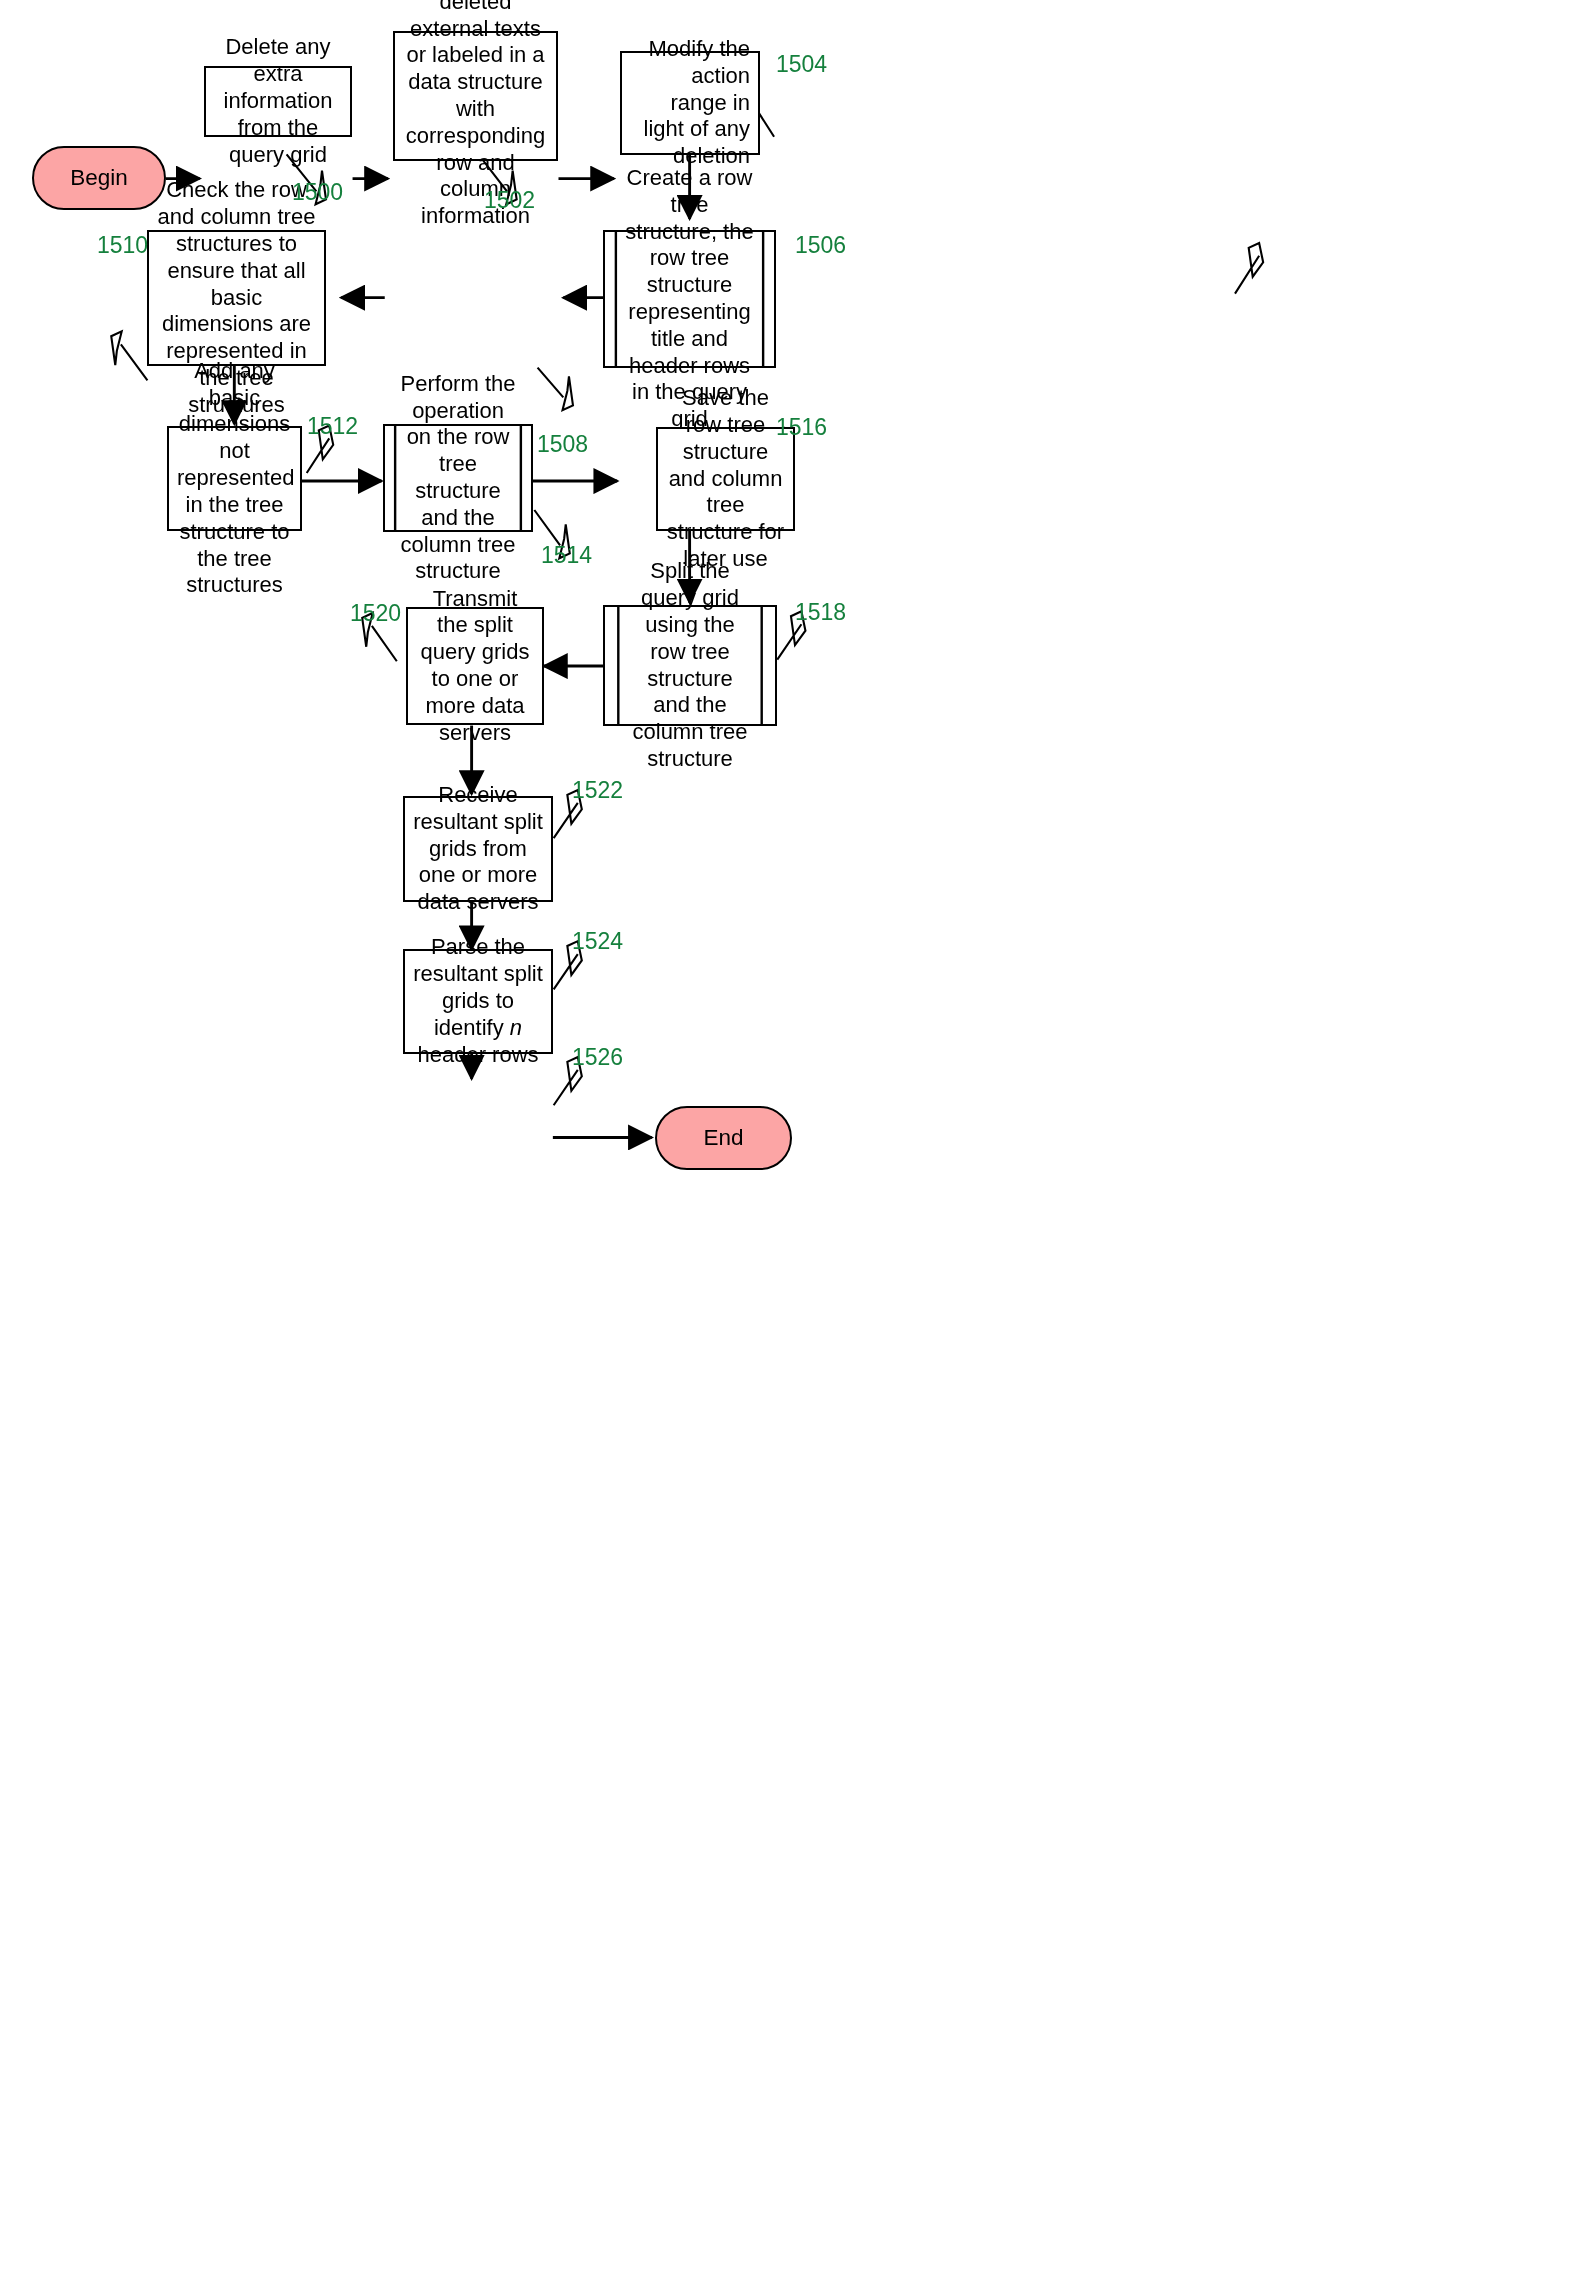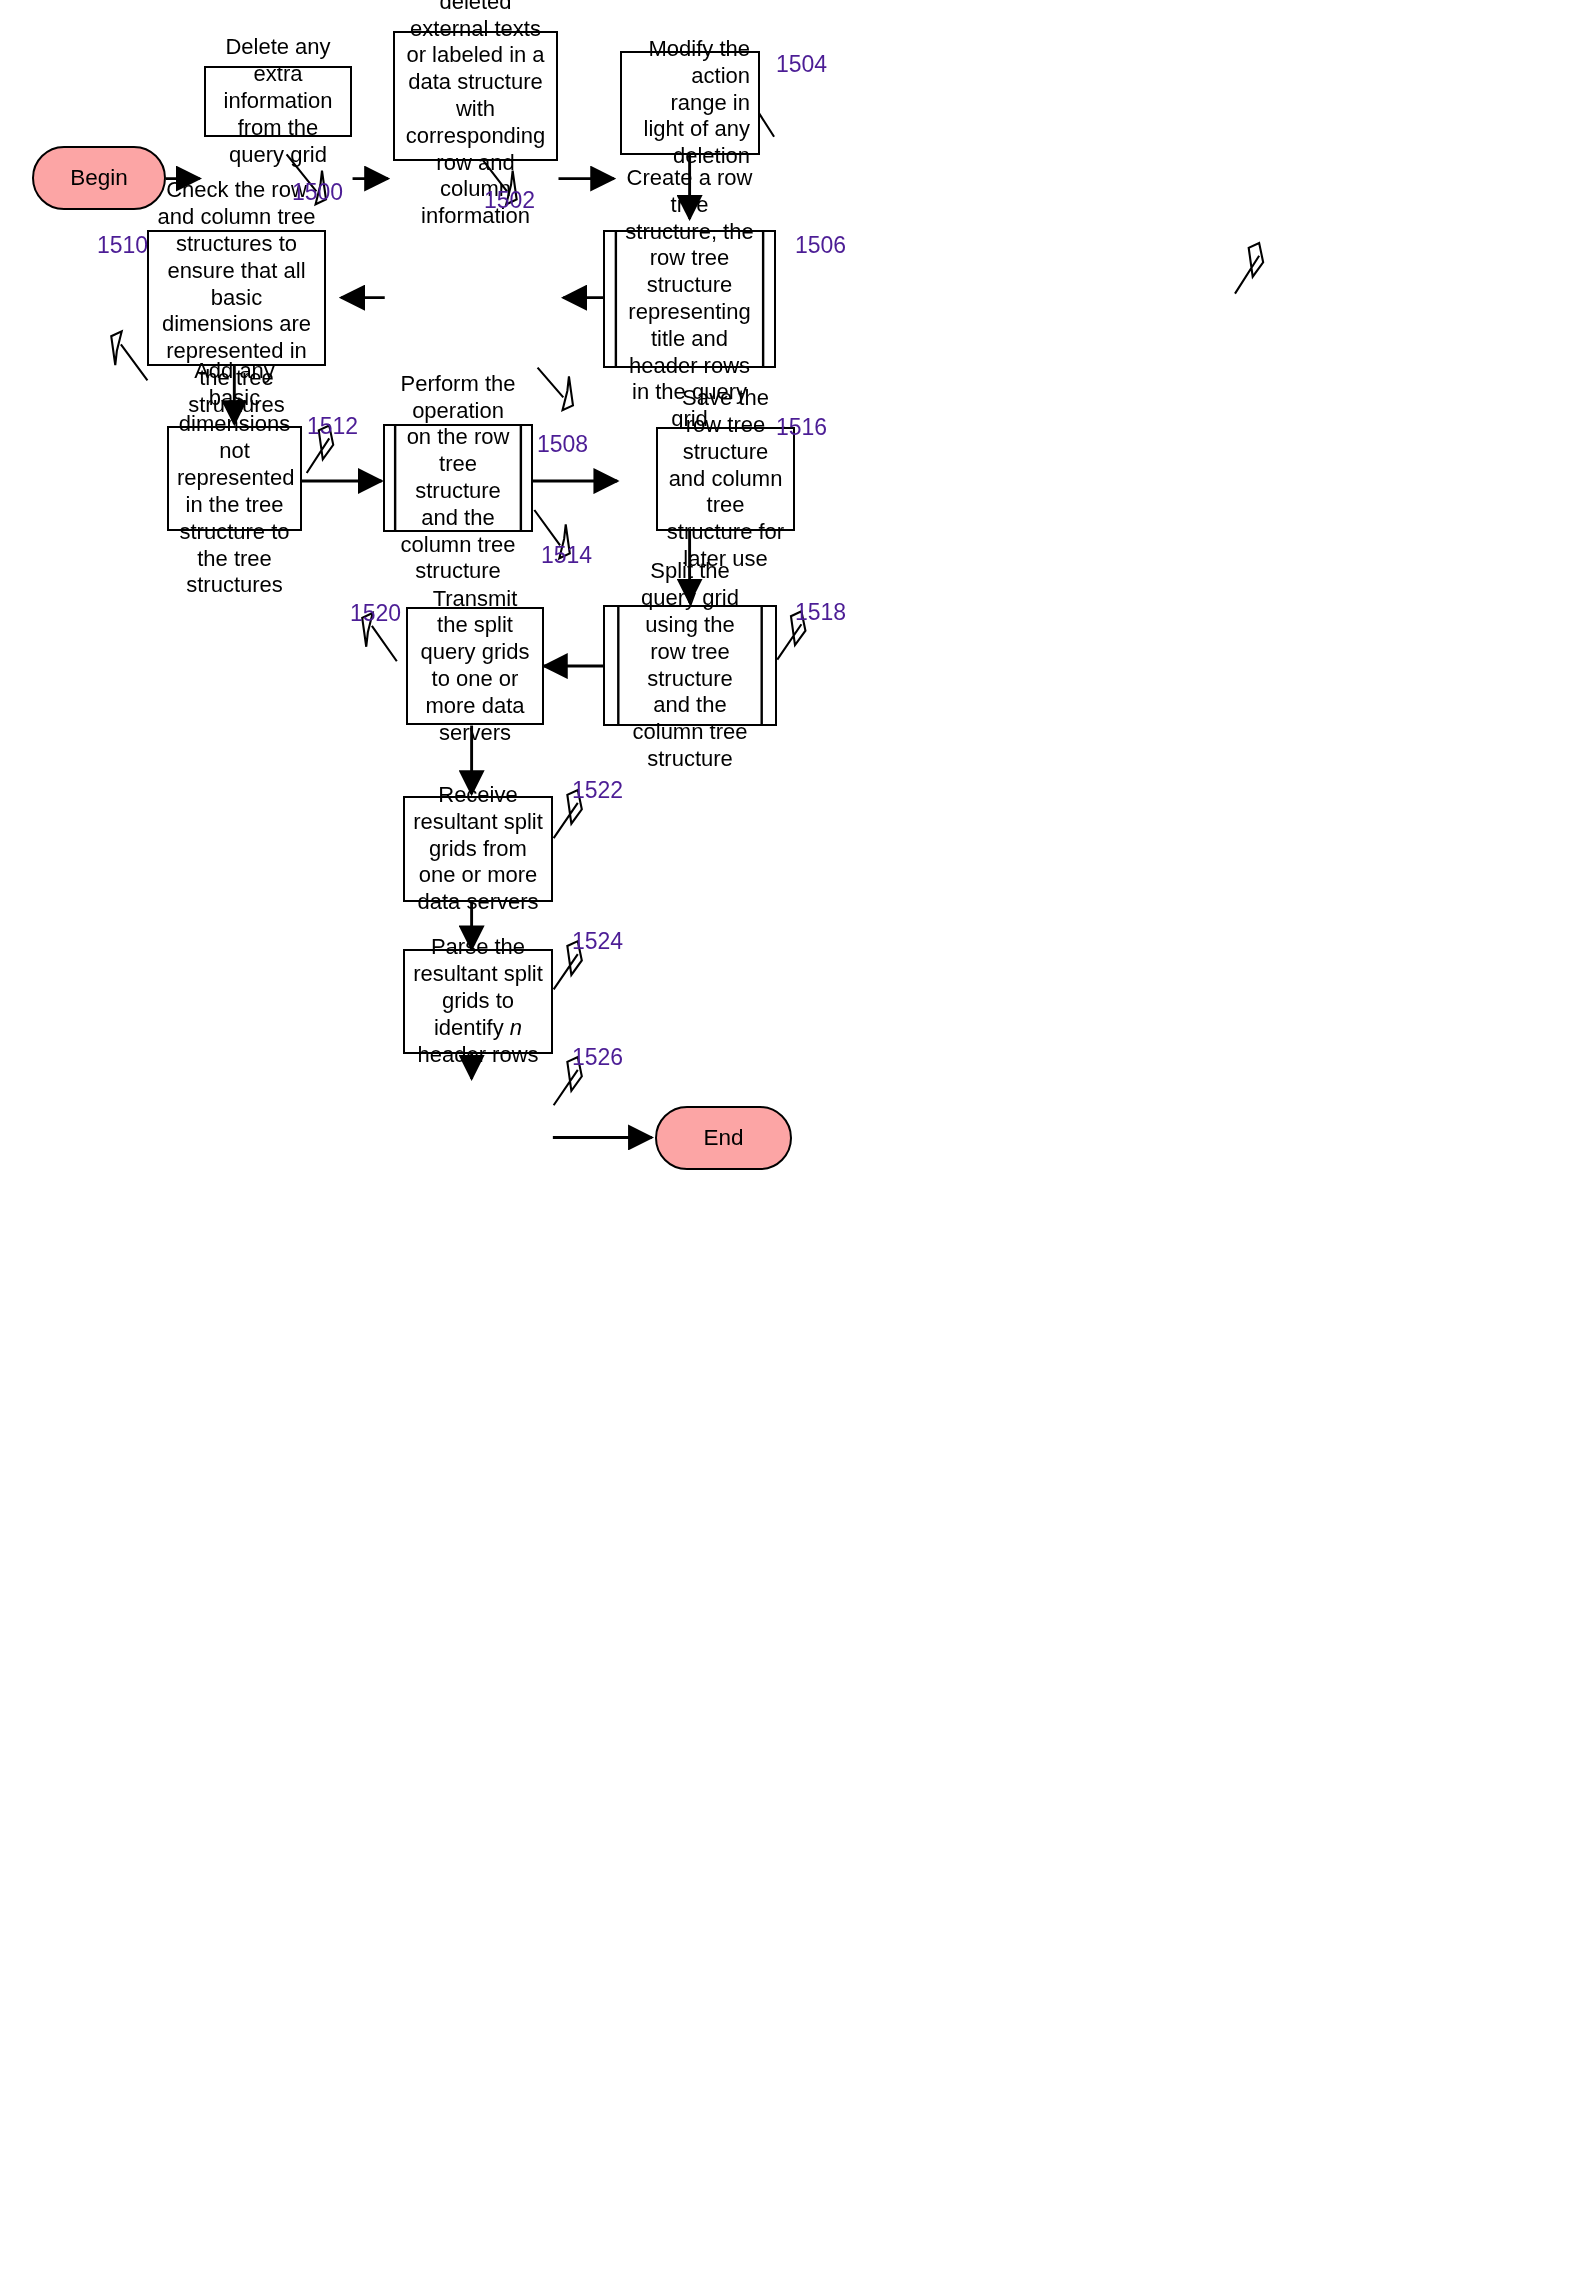--- a/index.html
+++ b/index.html
@@ -55,21 +55,21 @@
     align-items: center;
     justify-content: center;
     font-family: "Liberation Sans", sans-serif;
     font-size: 22.5px;
     color: #000000;
   }
   .reflabel {
     position: absolute;
     font-family: "Liberation Sans", sans-serif;
     font-size: 23px;
-    color: #4c1d95;
+    color: #15803d;
     white-space: nowrap;
   }
   .ital { font-style: italic; }
 </style>
 </head>
 <body>
 
 <div id="canvas">
 
   <svg class="layer" viewBox="0 0 1981 2853">

